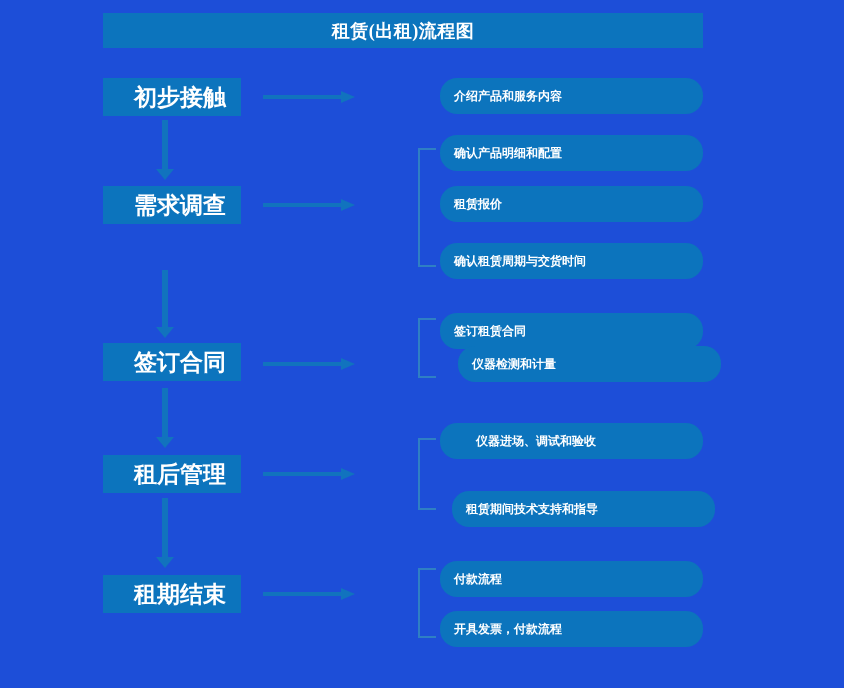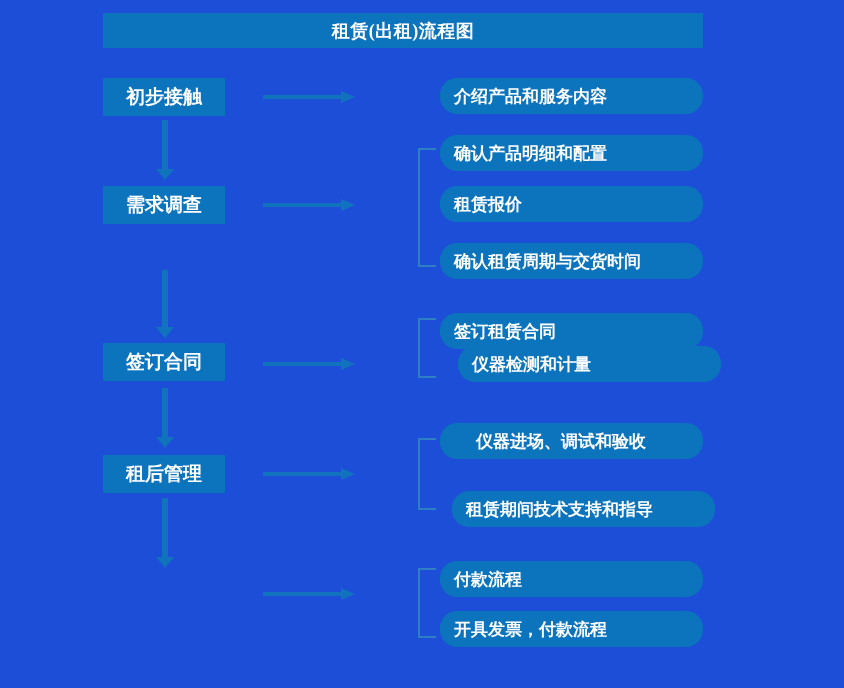--- a/index.html
+++ b/index.html
@@ -39,35 +39,36 @@
   .stage-box {
     position: absolute;
     left: 103px;
     width: 122px;
     height: 38px;
     background: #0c74bd;
     color: #ffffff;
     display: flex;
     align-items: center;
     justify-content: center;
-    font-size: 19px;
+    font-size: 23px;
     font-weight: bold;
+    padding-left: 16px;
   }
 
   
   .detail-box {
     position: absolute;
     left: 440px;
     width: 263px;
     height: 36px;
     background: #0c74bd;
     color: #ffffff;
     display: flex;
     align-items: center;
-    font-size: 17px;
+    font-size: 12px;
     font-weight: bold;
     padding-left: 14px;
     box-sizing: border-box;
     border-radius: 17px;
   }
 
   
   .h-arrow {
     position: absolute;
     left: 263px;
@@ -132,20 +133,21 @@
 <body>
 
 <div id="canvas">
 
   <div class="title-bar">租赁(出租)流程图</div>
 
   <div class="stage-box" style="top:78px;">初步接触</div>
   <div class="stage-box" style="top:186px;">需求调查</div>
   <div class="stage-box" style="top:343px;">签订合同</div>
   <div class="stage-box" style="top:455px;">租后管理</div>
+  <div class="stage-box" style="top:575px;">租期结束</div>
 
   <div class="v-arrow" style="top:120px; height:60px;">
     <div class="shaft" style="height:49px;"></div>
     <div class="head"></div>
   </div>
   <div class="v-arrow" style="top:270px; height:68px;">
     <div class="shaft" style="height:57px;"></div>
     <div class="head"></div>
   </div>
   <div class="v-arrow" style="top:388px; height:60px;">

